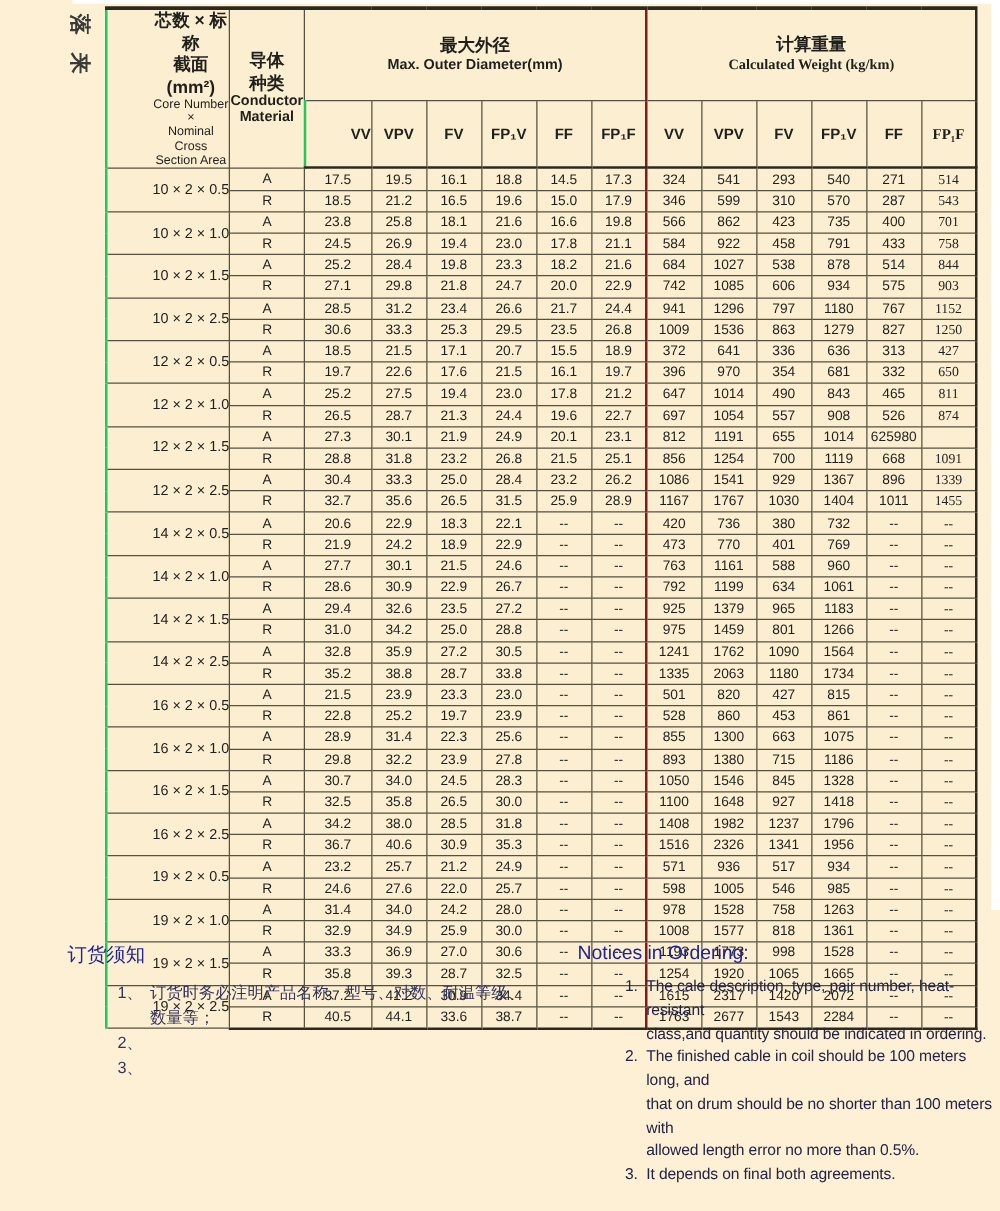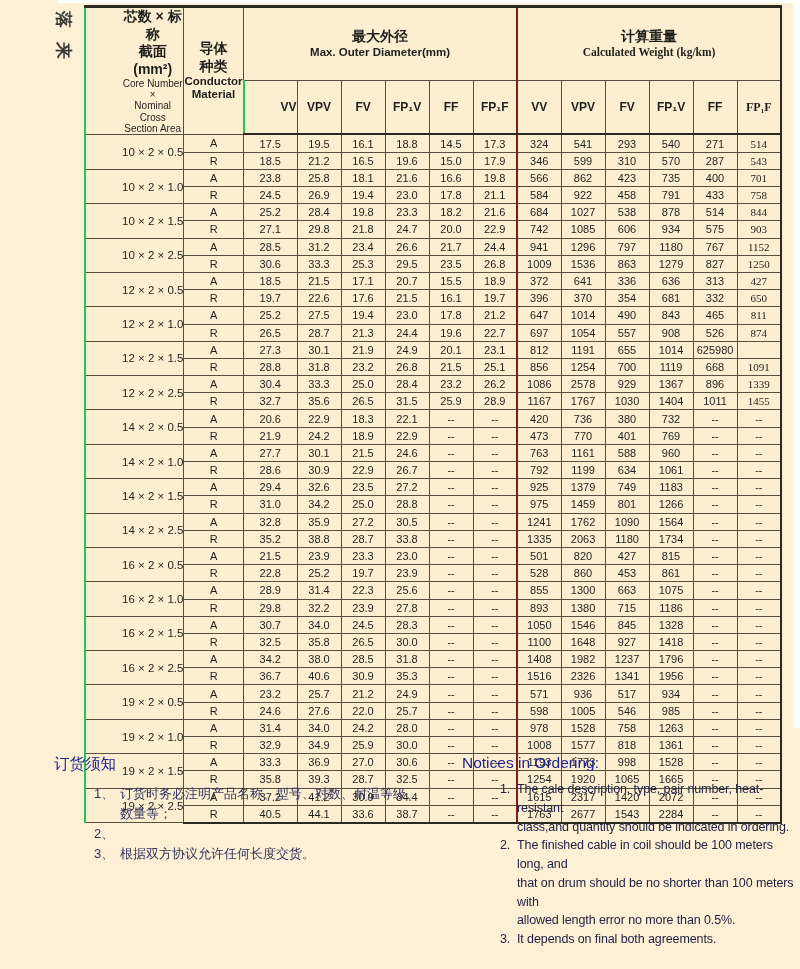--- a/index.html
+++ b/index.html
@@ -253,21 +253,21 @@
         </tr>
         <tr>
           <td>R</td>
           <td>19.7</td>
           <td>22.6</td>
           <td>17.6</td>
           <td>21.5</td>
           <td>16.1</td>
           <td class="blk-end">19.7</td>
           <td>396</td>
-          <td>370</td>
+          <td>970</td>
           <td>354</td>
           <td>681</td>
           <td>332</td>
           <td>650</td>
         </tr>
         <tr class="gs">
           <td rowspan="2" class="label">12 × 2 × 1.0</td>
           <td>A</td>
           <td>25.2</td>
           <td>27.5</td>
@@ -331,21 +331,21 @@
         <tr class="gs">
           <td rowspan="2" class="label">12 × 2 × 2.5</td>
           <td>A</td>
           <td>30.4</td>
           <td>33.3</td>
           <td>25.0</td>
           <td>28.4</td>
           <td>23.2</td>
           <td class="blk-end">26.2</td>
           <td>1086</td>
-          <td>2578</td>
+          <td>1541</td>
           <td>929</td>
           <td>1367</td>
           <td>896</td>
           <td>1339</td>
         </tr>
         <tr>
           <td>R</td>
           <td>32.7</td>
           <td>35.6</td>
           <td>26.5</td>
@@ -425,21 +425,21 @@
           <td rowspan="2" class="label">14 × 2 × 1.5</td>
           <td>A</td>
           <td>29.4</td>
           <td>32.6</td>
           <td>23.5</td>
           <td>27.2</td>
           <td>--</td>
           <td class="blk-end">--</td>
           <td>925</td>
           <td>1379</td>
-          <td>749</td>
+          <td>965</td>
           <td>1183</td>
           <td>--</td>
           <td>--</td>
         </tr>
         <tr>
           <td>R</td>
           <td>31.0</td>
           <td>34.2</td>
           <td>25.0</td>
           <td>28.8</td>
@@ -740,21 +740,20 @@
       <div class="n-item">
         <span class="n-marker">1、</span>
         <span class="n-text">订货时务必注明产品名称、型号、对数、耐温等级、
 数量等；</span>
       </div>
       <div class="n-item">
         <span class="n-marker">2、</span>
       </div>
       <div class="n-item">
         <span class="n-marker">3、</span>
-        <span class="n-text">根据双方协议允许任何长度交货。</span>
       </div>
     </div>
   </div>
 
   <div class="notice ne">
     <div class="n-title">Notices in Ordering:</div>
     <div class="n-items">
       <div class="n-item">
         <span class="n-marker">1.</span>
         <span class="n-text">The cale description, type, pair number, heat-resistant

